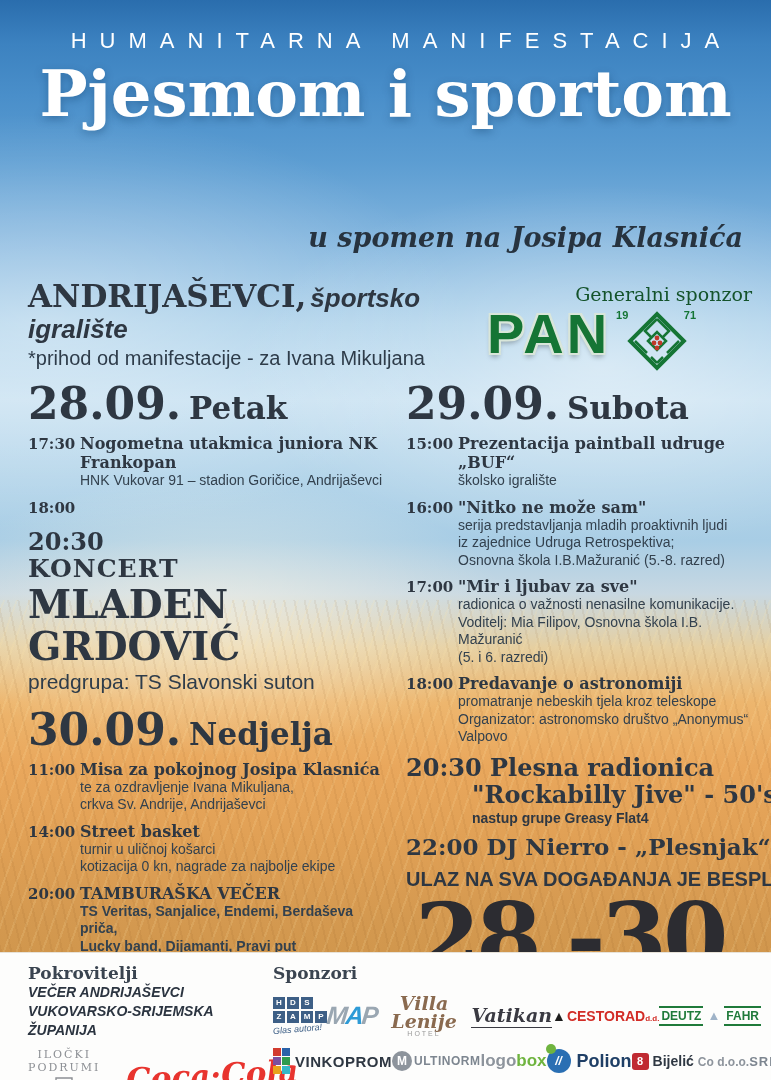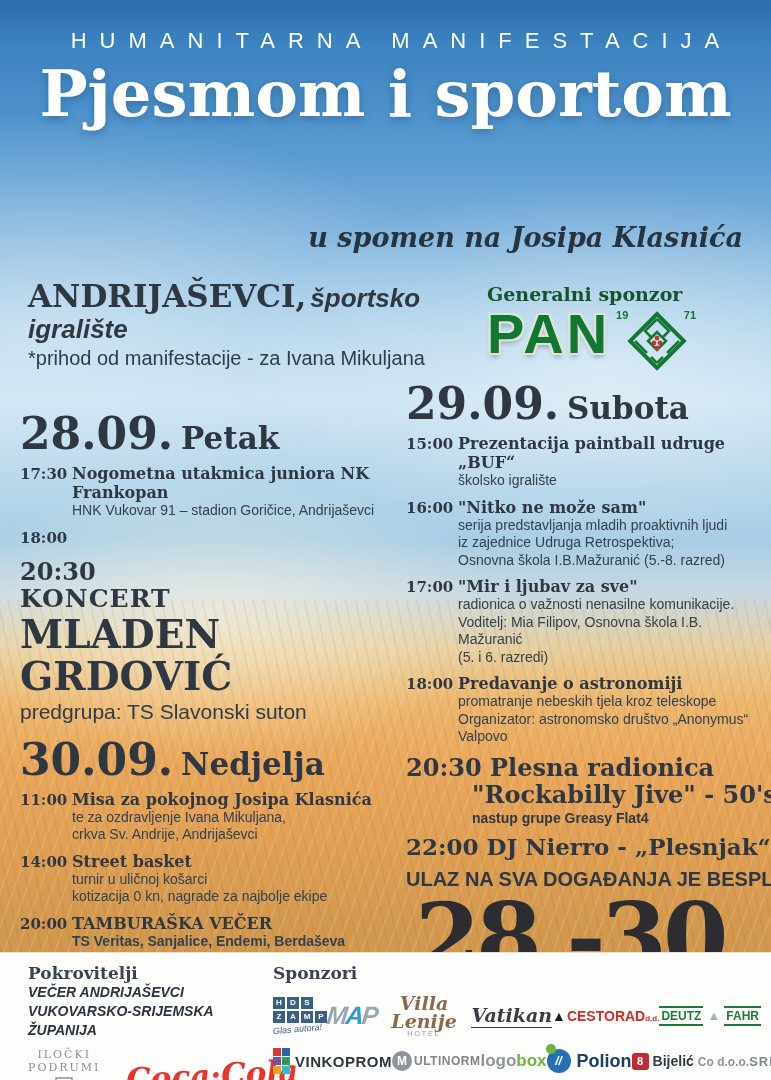--- a/index.html
+++ b/index.html
@@ -29,32 +29,32 @@
     letter-spacing:-1px;text-shadow:0 3px 8px rgba(10,50,90,.35);white-space:nowrap;}
   .dedication{position:absolute;top:222px;right:28px;
     font-family:"DejaVu Serif",serif;font-style:italic;font-weight:700;font-size:27px;color:#27333f;}
 
   .venue{position:absolute;top:278px;left:28px;width:440px;}
   .venue-name{font-family:"DejaVu Serif",serif;font-weight:800;font-size:31px;color:#2e3742;}
   .venue-place{font-style:italic;font-weight:600;font-size:26px;color:#2e3742;margin-left:4px;}
   .venue-note{font-size:20px;color:#2e3c4a;margin-top:2px;}
 
   .gen-sponsor{position:absolute;top:283px;left:487px;width:265px;}
-  .gs-label{font-family:"DejaVu Serif",serif;font-weight:700;font-size:19px;color:#14532b;}
+  .gs-label{font-family:"DejaVu Serif",serif;font-weight:400;font-size:19px;color:#14532b;text-align:right;}
   .pan-row{display:flex;align-items:flex-start;margin-top:0px;}
   .pan-word{font-family:"Liberation Sans",sans-serif;font-weight:900;font-size:56px;line-height:58px;
     letter-spacing:3px;color:#157535;
     text-shadow:-2px -2px 0 #d9e6da, 2px -2px 0 #d9e6da, -2px 2px 0 #d9e6da, 2px 2px 0 #d9e6da, 0 4px 5px rgba(0,0,0,.28);}
   .pan-emblem-wrap{position:relative;width:76px;height:72px;margin-left:8px;}
   .pan-year{position:absolute;font-weight:800;font-size:11px;color:#157535;}
   .pan-year.yl{top:4px;left:-2px;}
   .pan-year.yr{top:4px;right:-2px;}
 
   .col{position:absolute;top:378px;}
-  .col-left{left:20px;width:366px;margin-top:30px;}
+  .col-left{left:28px;width:366px;}
   .col-right{left:406px;width:356px;}
 
   .day-heading{margin-bottom:5px;white-space:nowrap;}
   .day-date{font-family:"DejaVu Serif",serif;font-weight:800;font-size:44px;color:#2e3742;}
   .day-weekday{font-family:"DejaVu Serif",serif;font-weight:700;font-size:31px;color:#2e3742;margin-left:8px;}
 
   .event{display:grid;grid-template-columns:52px 1fr;margin-bottom:8px;}
   .event-time{font-family:"DejaVu Serif",serif;font-weight:700;font-size:15px;color:#2e3742;padding-top:1px;}
   .event-title{font-family:"DejaVu Serif",serif;font-weight:700;font-size:16px;line-height:19px;color:#2e3742;}
   .event-detail{font-size:14px;line-height:17.5px;color:#33414e;}

